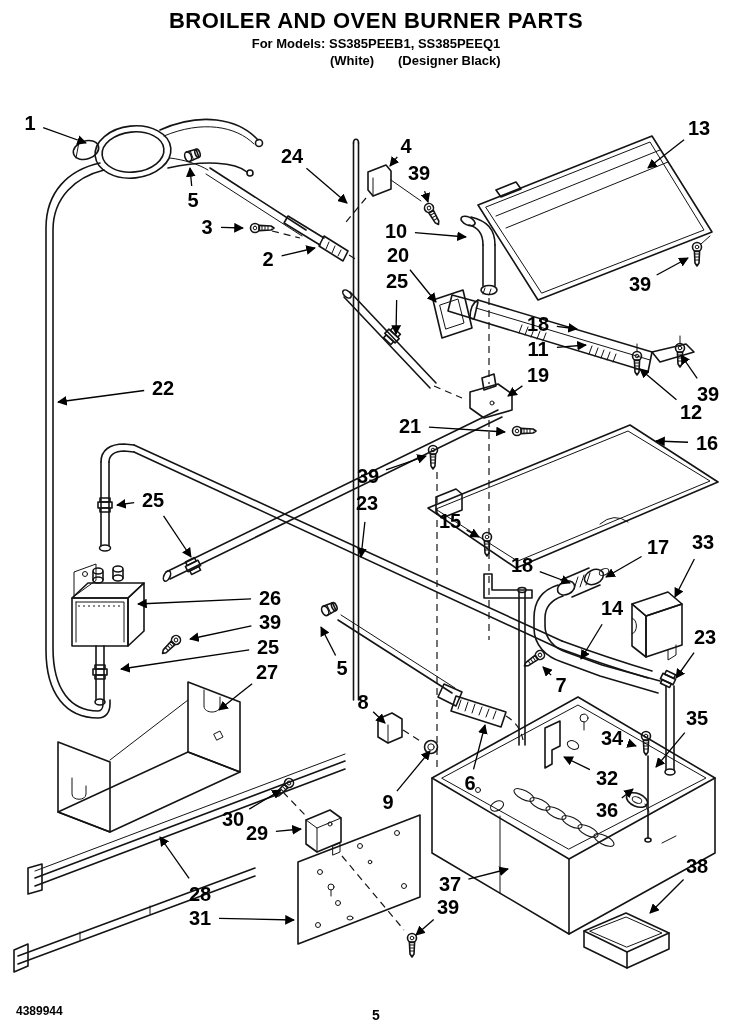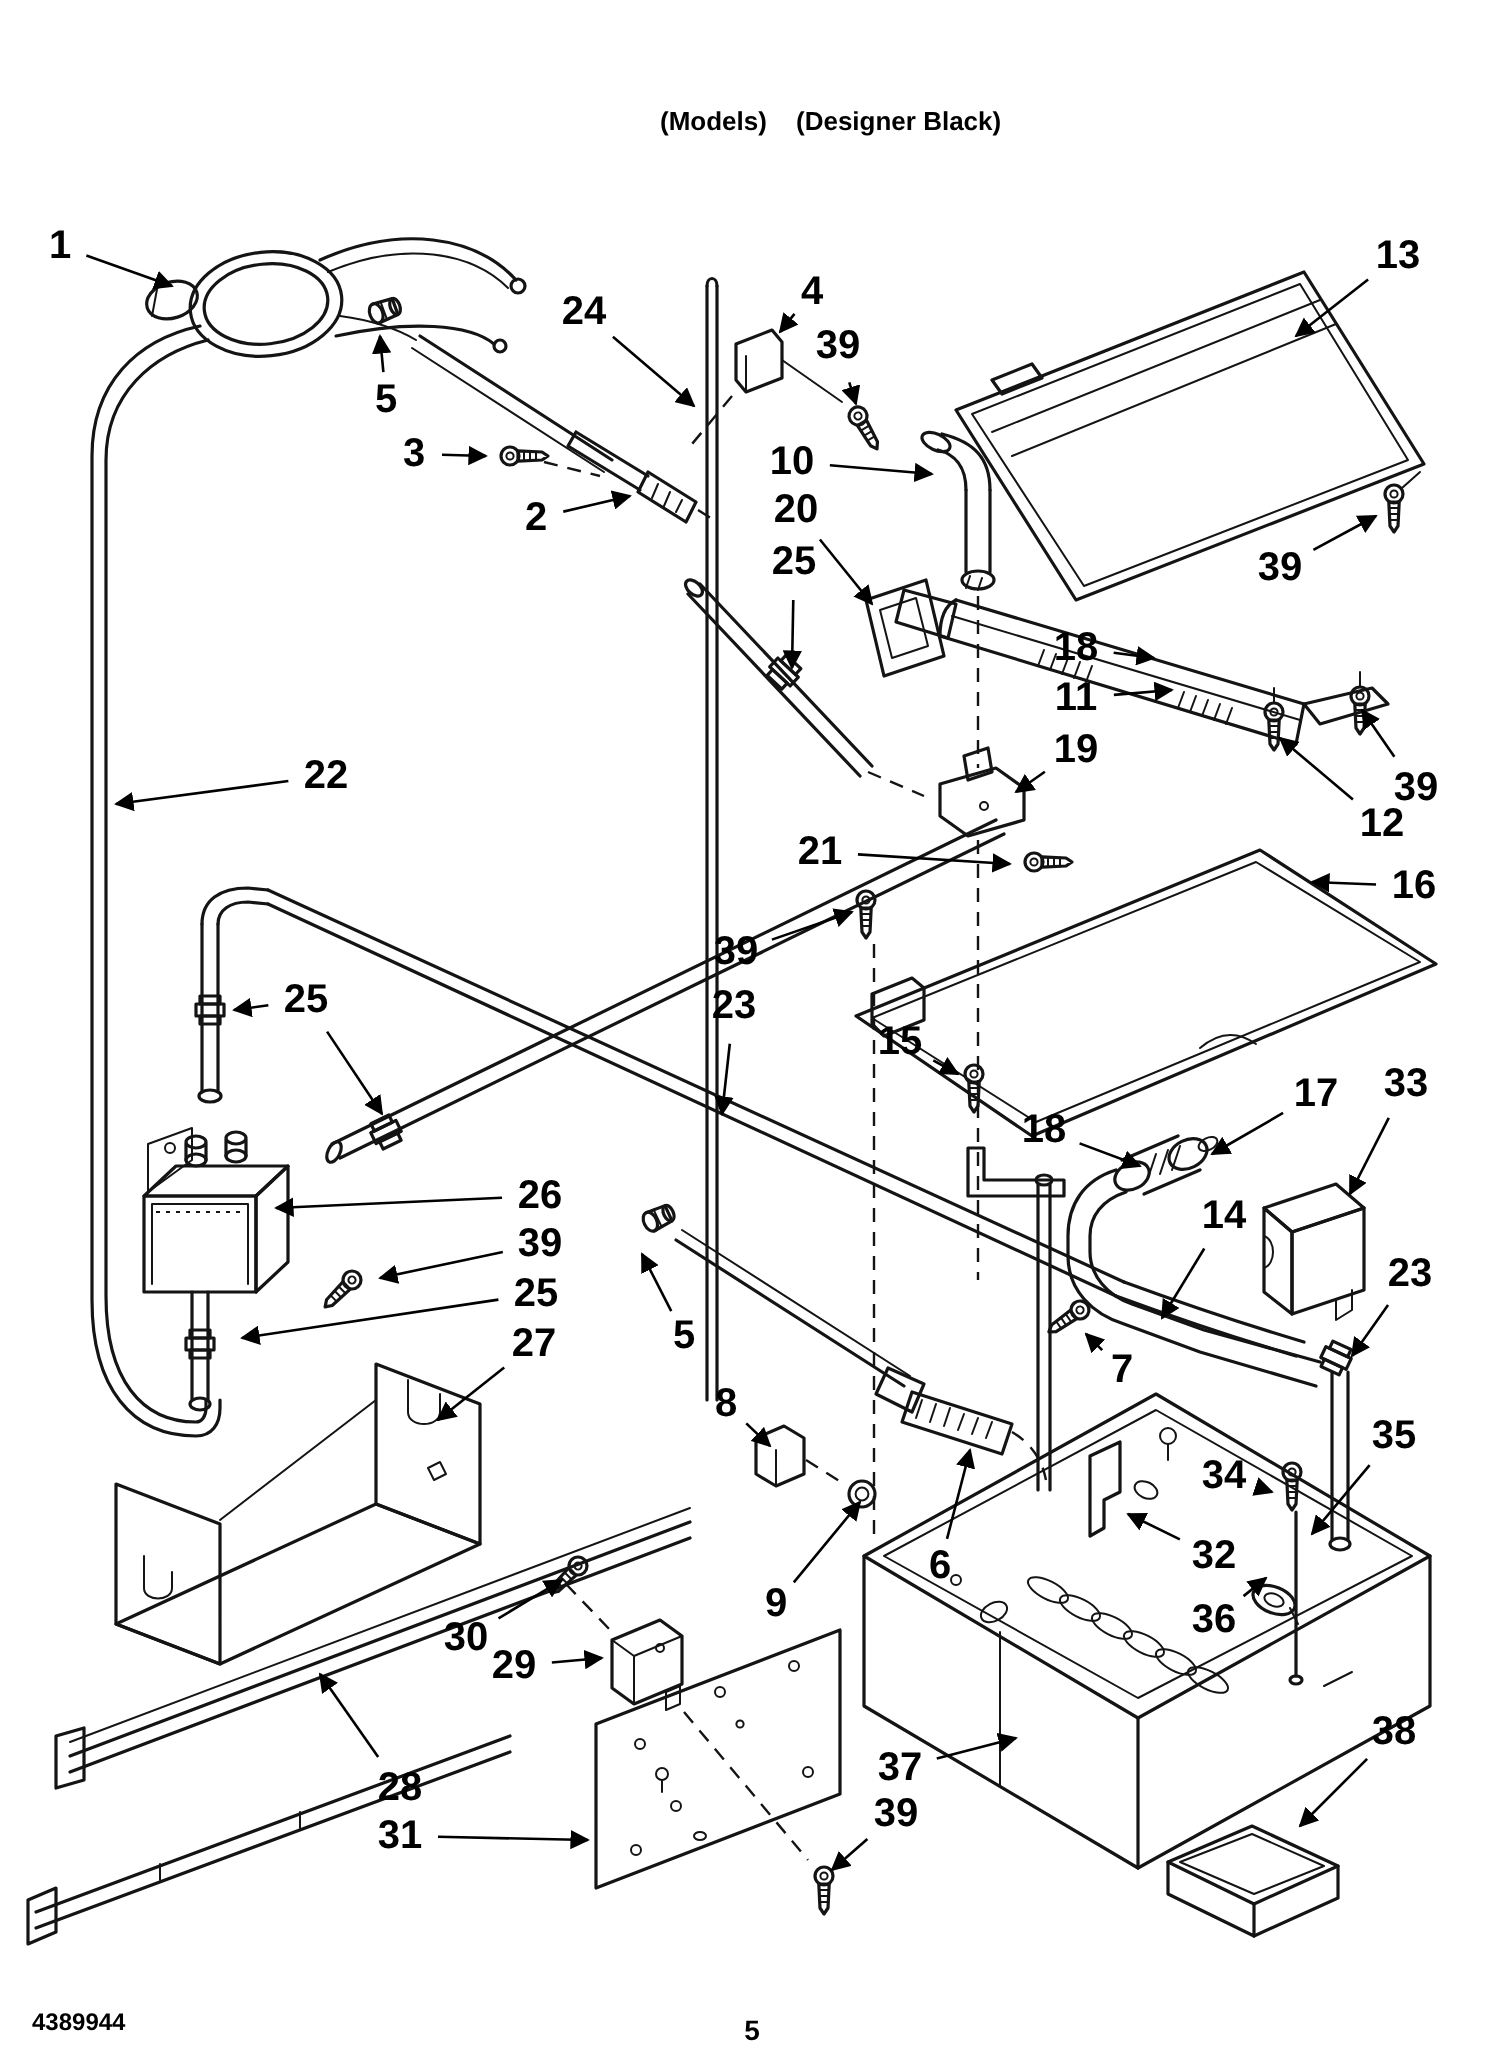--- a/index.html
+++ b/index.html
@@ -24,22 +24,24 @@
   svg .dots{fill:none;stroke:#141414;stroke-width:1;stroke-dasharray:2 3}
   svg .leader{stroke:#000;stroke-width:1.3;fill:none}
   svg .callout{font-family:"Liberation Sans",sans-serif;font-weight:bold;font-size:20px;
                fill:#000;text-anchor:middle;dominant-baseline:central}
 </style>
 </head>
 <body>
 
 <div class="page">
 
+  <div class="title">BROILER AND OVEN BURNER PARTS</div>
+  <div class="models">For Models: SS385PEEB1, SS385PEEQ1</div>
   <div class="colors">
-    <span class="c1">(Models)</span>
+    <span class="c1">(White)</span>
     <span class="c2">(Designer Black)</span>
   </div>
 
   <svg id="diagram-svg" class="art" width="752" height="1032" viewBox="0 0 752 1032">
     <defs>
       <marker id="arrowhead" viewBox="0 0 10 10" refX="9" refY="5" markerWidth="7.5" markerHeight="7.5" orient="auto-start-reverse">
         <path d="M0,0 L10,5 L0,10 z" fill="#000"></path>
       </marker>
       <g id="screw">
         <circle cx="0" cy="0" r="4.5" class="ln"></circle>

